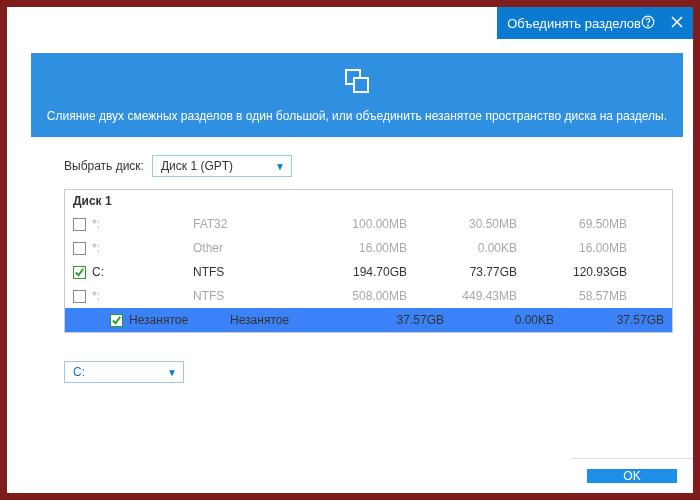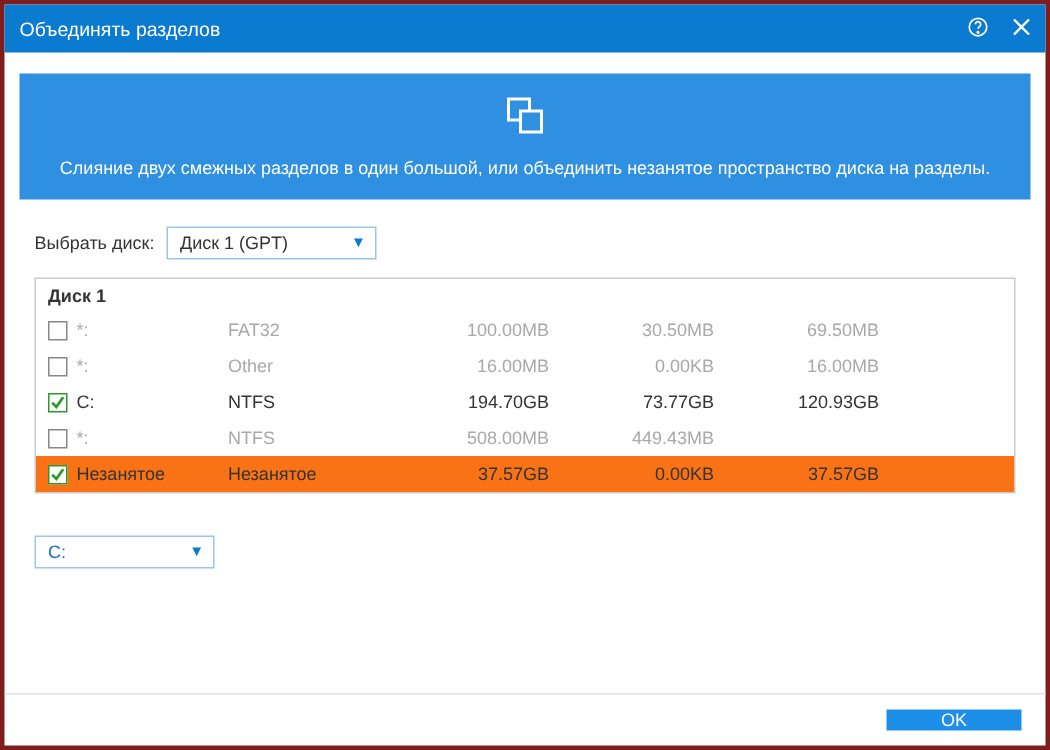--- a/index.html
+++ b/index.html
@@ -1,17 +1,17 @@
 <!DOCTYPE html>
 <html><head>
 <meta charset="utf-8">
 <style>
   * { box-sizing: border-box; margin: 0; padding: 0; }
   html, body { width: 700px; height: 500px; font-family: "Segoe UI", Tahoma, sans-serif; font-size: 12px; color: #333; overflow: hidden; }
-  .window { width: 700px; height: 500px; border: 3px solid #7f1d1d; background: #fff; display: flex; flex-direction: column; }
+  .window { width: 700px; height: 500px; border: 7px solid #7f1d1d; background: #fff; display: flex; flex-direction: column; align-items: flex-end; }
   .titlebar { height: 32px; background: #0b7ad1; color: #fff; display: flex; align-items: center; padding: 0 10px; }
   .titlebar-title { flex: 1; font-size: 13px; }
   .titlebar-icons { display: flex; gap: 16px; align-items: center; }
   .titlebar-icons span { cursor: pointer; font-size: 14px; line-height: 1; }
   .banner { background: #2f8fe0; color: #fff; display: flex; align-items: center; gap: 14px; padding: 14px 16px; margin: 14px 10px 0 10px; flex-direction: column; }
   .banner-icon { width: 28px; height: 28px; display:flex; align-items:center; justify-content:center; }
   .banner-text { font-size: 12px; flex:1; }
   .body { padding: 18px 20px 10px 20px; flex: 1; display: flex; flex-direction: column; }
   .disk-select-row { display: flex; align-items: center; gap: 8px; margin-bottom: 12px; }
   .disk-select-label { font-size: 12px; }
@@ -21,21 +21,21 @@
   .thead { display: flex; background: linear-gradient(#fdfdfd,#ececec); border-bottom: 1px solid #d0d0d0; height: 26px; align-items: center; }
   .col { padding: 0 8px; overflow: hidden; white-space: nowrap; text-overflow: ellipsis; }
   .c-part { width: 120px; }
   .c-fs   { width: 120px; }
   .c-cap  { width: 110px; text-align: right; }
   .c-used { width: 110px; text-align: right; }
   .c-free { width: 110px; text-align: right; }
   .group-row { height: 22px; display:flex; align-items:center; padding: 0 8px; font-weight: bold; background:#fff; }
   .trow { display:flex; height: 24px; align-items:center; }
   .trow.disabled { color:#a8a8a8; }
-  .trow.selected { background:#f97316; }
+  .trow.selected { background:#3b82f6;padding-left:37px; }
   .cell-part { width: 120px; display:flex; align-items:center; gap:6px; padding-left:8px; }
   .cb { width: 13px; height: 13px; border: 1px solid #888; background:#fff; display:inline-flex; align-items:center; justify-content:center; cursor:pointer; }
   .cb.on { border-color:#2a9b2a; }
   .cb.on svg { display:block; }
   .cb svg { display:none; width: 11px; height: 11px; }
   .merge-row { margin-top: 28px; display:flex; align-items:center; }
   .merge-label { flex:1; font-size:12px; }
   .combo2 { position: relative; width: 120px; height: 22px; border:1px solid #9cc5ea; background:#fff; display:flex; align-items:center; padding:0 22px 0 8px; font-size:12px; color:#1b6fc2; cursor:pointer; }
   .combo2 .chev { position:absolute; right:6px; top:50%; transform:translateY(-50%); color:#0b7ad1; font-size:10px; }
   .footer { border-top: 1px solid #e0e0e0; padding: 10px 16px; display:flex; justify-content:flex-end; }
@@ -124,20 +124,21 @@
             <div class="col c-free">120.93GB</div>
           </div>
           <div class="trow disabled">
             <div class="cell-part">
               <span class="cb"></span>
               <span>*:</span>
             </div>
             <div class="col c-fs">NTFS</div>
             <div class="col c-cap">508.00MB</div>
             <div class="col c-used">449.43MB</div>
+            <div class="col c-free">58.57MB</div>
           </div>
           <div class="trow selected">
             <div class="cell-part">
               <span class="cb on">
                 <svg viewBox="0 0 12 12">
                   <path d="M2 6 L5 9 L10 2" stroke="#2a9b2a" stroke-width="2" fill="none"></path>
                 </svg>
               </span>
               <span>Незанятое</span>
             </div>

